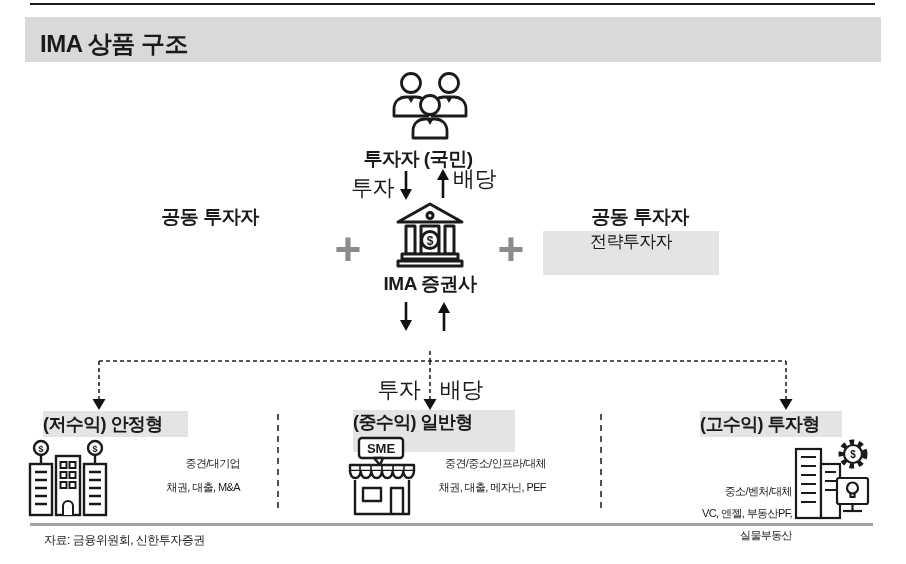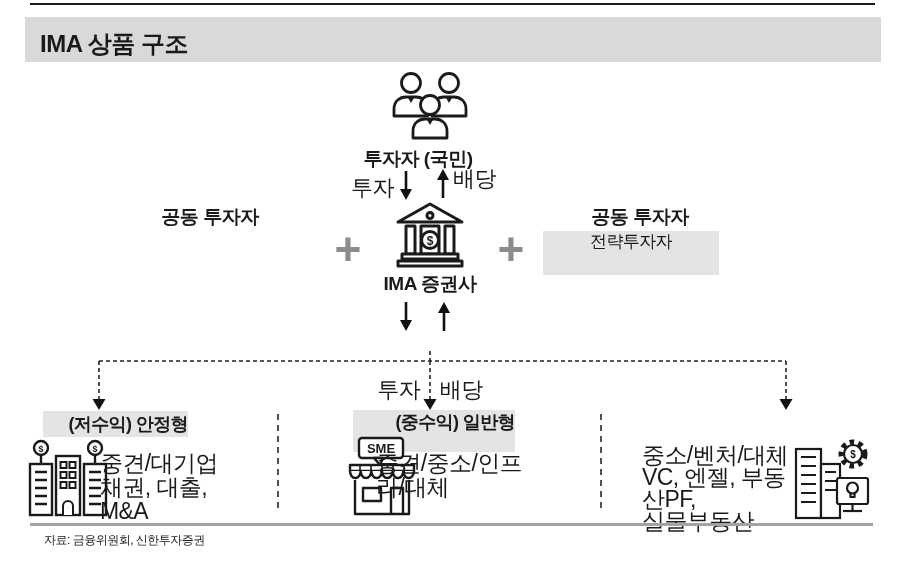--- a/index.html
+++ b/index.html
@@ -9,23 +9,23 @@
   }
   .abs{position:absolute;}
   .top-rule{left:30px;top:3px;width:845px;height:2px;background:#1a1a1a;}
   .title-band{left:25px;top:17px;width:856px;height:45px;background:#d9d9d9;}
   .title{margin:4px;padding-left:11px;font-size:24px;font-weight:bold;line-height:45px;letter-spacing:-0.5px;}
   .overlay{left:0;top:0;pointer-events:none;}
   .node-label{font-size:19px;font-weight:bold;text-align:center;letter-spacing:-0.5px;}
   .arrow-lbl{font-size:22px;letter-spacing:-0.5px;font-family:Liberation Mono, monospace;}
   .gray-box{background:#e4e4e4;text-align:center;font-size:17px;line-height:22px;letter-spacing:-0.6px;}
   .plus{width:40px;height:50px;font-size:46px;font-weight:bold;color:#8c8c8c;line-height:48px;text-align:center;}
-  .branch-label{background:#e4e4e4;font-size:18px;font-weight:bold;text-align:right;letter-spacing:-0.6px;}
-  .branch-text{font-size:23px;text-align:left;letter-spacing:-0.6px;line-height:24px;}
-  .branch-text.tight{line-height:22px;}
+  .branch-label{background:#e4e4e4;font-size:18px;font-weight:bold;text-align:left;letter-spacing:-0.6px;}
+  .branch-text{font-size:11px;text-align:right;letter-spacing:-0.6px;line-height:24px;}
+  .branch-text.tight{line-height:22px;margin-top:36px;}
   .footer-rule{left:30px;top:523px;width:843px;height:3px;background:#a3a3a3;}
   .footer-src{left:44px;top:532px;font-size:12px;letter-spacing:-0.5px;}
   svg text{font-family:"Liberation Sans","DejaVu Sans",sans-serif;}
 </style>
 </head>
 <body>
 
 <div class="page">
 
   <div class="abs top-rule"></div>
@@ -172,22 +172,24 @@
         <path d="M48 78 v-26 h12 v26" fill="none"></path>
       </g>
       <g stroke="#1a1a1a" stroke-width="1.6">
         <path d="M17 29 v6 M28 29 v6 M39 29 v6 M50 29 v6 M61 29 v6"></path>
       </g>
       <text x="38" y="17" text-anchor="middle" font-size="13" font-weight="bold" fill="#1a1a1a">SME</text>
     </svg>
   </div>
   <div class="abs branch-text" style="left:376px;top:451px;width:170px;">
     <div>중견/중소/인프라/대체</div>
-  </div>
-
+    <div>채권, 대출, 메자닌, PEF</div>
+  </div>
+
+  <div class="abs branch-label" style="left:700px;top:411px;width:142px;height:26px;line-height:26px;">(고수익) 투자형</div>
   <div class="abs branch-text tight" style="left:642px;top:444px;width:150px;">
     <div>중소/벤처/대체</div>
     <div>VC, 엔젤, 부동산PF,</div>
     <div>실물부동산</div>
   </div>
   <div class="abs" style="left:794px;top:437px;">
     <svg width="76" height="85" viewBox="0 0 76 85">
       <g stroke="#1a1a1a" stroke-width="2.2" fill="#fff">
         <rect x="2" y="12" width="25" height="69"></rect>
         <rect x="27" y="27" width="19" height="54"></rect>

